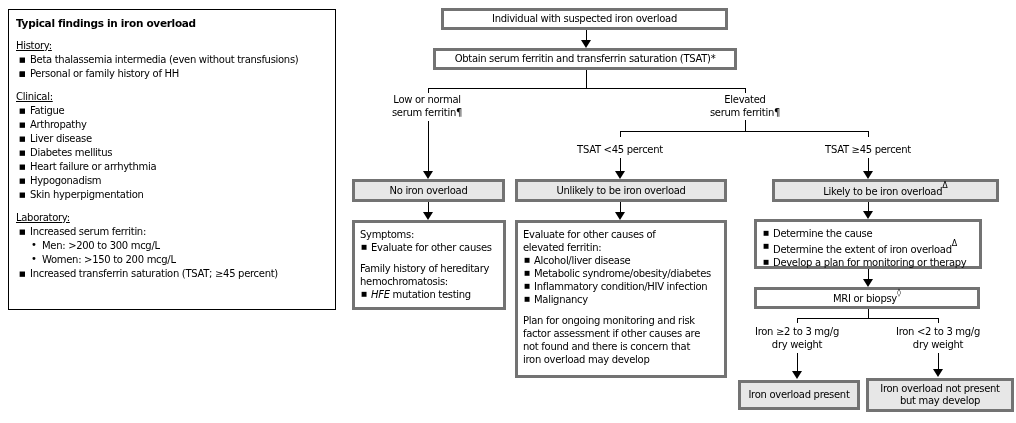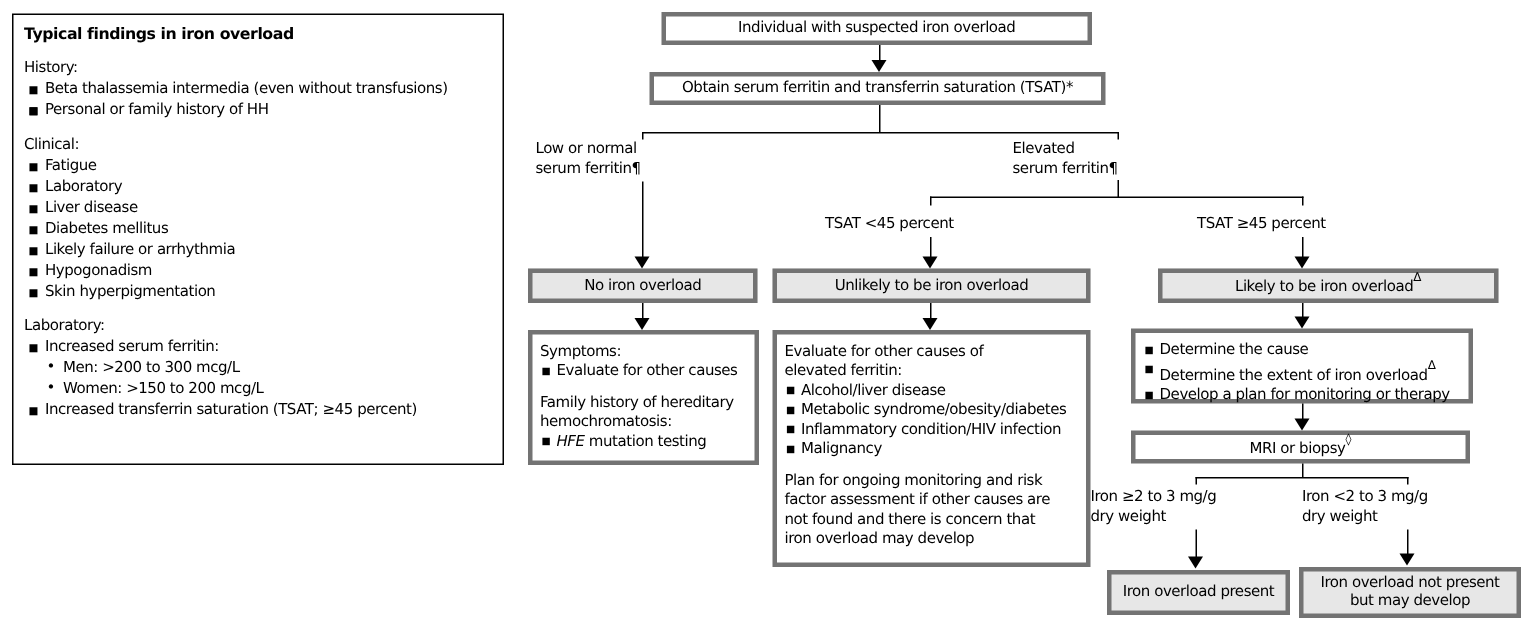--- a/index.html
+++ b/index.html
@@ -6,65 +6,65 @@
   .canvas{
     position:relative;width:1016px;height:423px;background:#ffffff;
     font-family:"DejaVu Sans","Liberation Sans",sans-serif;
     color:#000;font-size:10px;letter-spacing:-0.3px;overflow:hidden;
   }
   
   .panel{position:absolute;left:8px;top:9px;width:328px;height:301px;
     border:1px solid #000;box-sizing:border-box;padding:7px 6px 6px 7px;background:#fff;}
   .panel-title{font-weight:bold;font-size:10.5px;margin-bottom:10px;}
   .sec{margin-bottom:9px;}
-  .sec-heading{line-height:14px;}
+  .sec-heading{line-height:14px;text-decoration:underline;}
   .li{position:relative;padding-left:14px;line-height:14px;white-space:nowrap;}
   .li .sq{position:absolute;left:3px;top:0px;font-size:7px;}
   .li.sub{margin-left:12px;}
   .li .dot{position:absolute;left:3px;top:-1px;font-size:10px;}
   
   .node{position:absolute;border:3px solid #737373;background:#fff;box-sizing:border-box;
     display:flex;align-items:center;justify-content:center;text-align:center;line-height:12px;}
   .node.gray{background:#e7e7e7;}
   .node.list{display:block;text-align:left;padding:5px 17px 0 5px;line-height:13px;}
   .fl{white-space:nowrap;line-height:13px;}
   .fli{position:relative;padding-left:11px;white-space:nowrap;line-height:13px;}
   .fli .sq{position:absolute;left:1px;top:0px;font-size:6.5px;}
   .gap{height:8px;}
   sup.mk{font-size:8px;position:relative;top:-3px;letter-spacing:0;}
   
   .vline,.hline{position:absolute;background:#000;}
   .vline{width:1px;}
   .hline{height:1px;}
   .ahead{position:absolute;width:0;height:0;
     border-left:5px solid transparent;border-right:5px solid transparent;border-top:8px solid #000;}
-  .lbl{position:absolute;line-height:13px;}
+  .lbl{position:absolute;text-align:center;line-height:13px;}
 </style>
 </head>
 <body>
 
 <div class="canvas">
 
   <div class="panel">
     <div class="panel-title">Typical findings in iron overload</div>
 
     <div class="sec">
       <div class="sec-heading">History:</div>
       <div class="li"><span class="sq">■</span><span>Beta thalassemia intermedia (even without transfusions)</span></div>
       <div class="li"><span class="sq">■</span></div>
       <div class="li"><span class="sq">■</span><span>Personal or family history of HH</span></div>
     </div>
 
     <div class="sec">
       <div class="sec-heading">Clinical:</div>
       <div class="li"><span class="sq">■</span><span>Fatigue</span></div>
-      <div class="li"><span class="sq">■</span><span>Laboratory</span></div>
+      <div class="li"><span class="sq">■</span><span>Arthropathy</span></div>
       <div class="li"><span class="sq">■</span><span>Liver disease</span></div>
       <div class="li"><span class="sq">■</span><span>Diabetes mellitus</span></div>
-      <div class="li"><span class="sq">■</span><span>Likely failure or arrhythmia</span></div>
+      <div class="li"><span class="sq">■</span><span>Heart failure or arrhythmia</span></div>
       <div class="li"><span class="sq">■</span><span>Hypogonadism</span></div>
       <div class="li"><span class="sq">■</span><span>Skin hyperpigmentation</span></div>
     </div>
 
     <div class="sec">
       <div class="sec-heading">Laboratory:</div>
       <div class="li"><span class="sq">■</span><span>Increased serum ferritin:</span></div>
       <div class="li sub"><span class="dot">•</span><span>Men: &gt;200 to 300 mcg/L</span></div>
       <div class="li sub"><span class="dot">•</span><span>Women: &gt;150 to 200 mcg/L</span></div>
       <div class="li"><span class="sq">■</span><span>Increased transferrin saturation (TSAT; ≥45 percent)</span></div>

